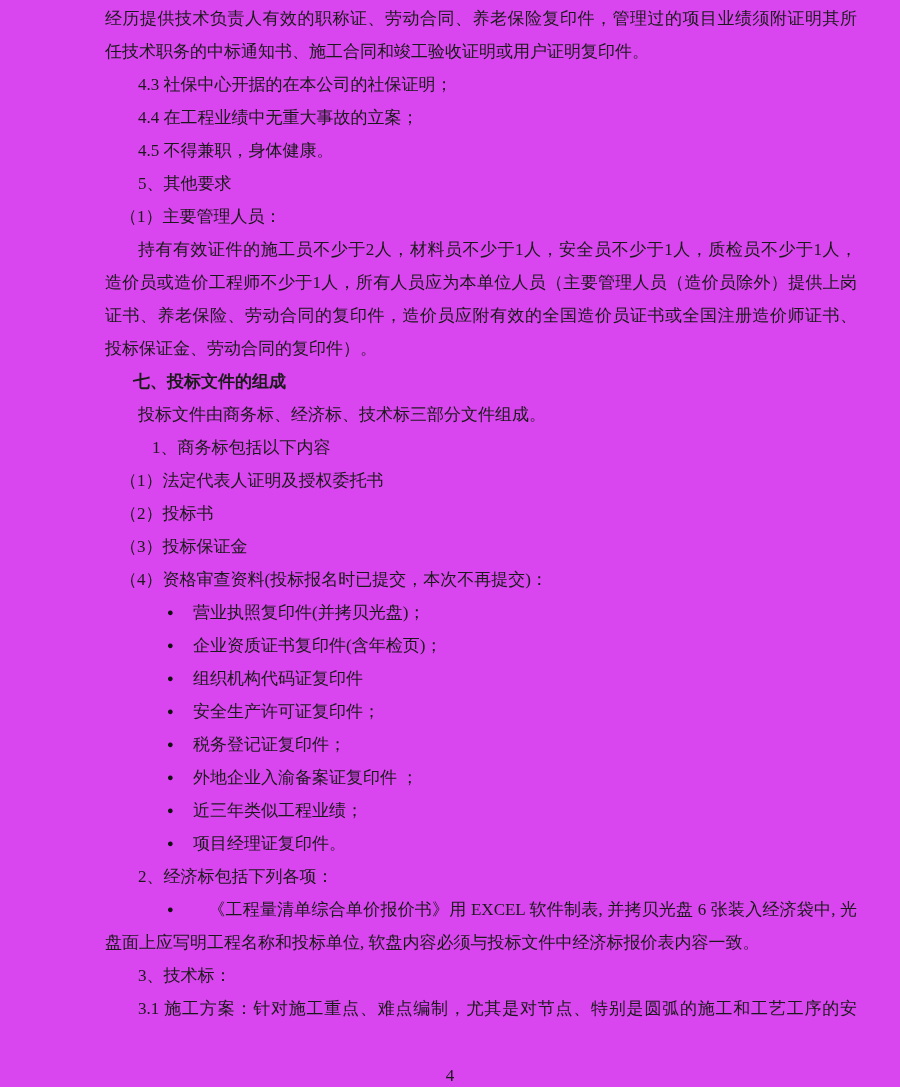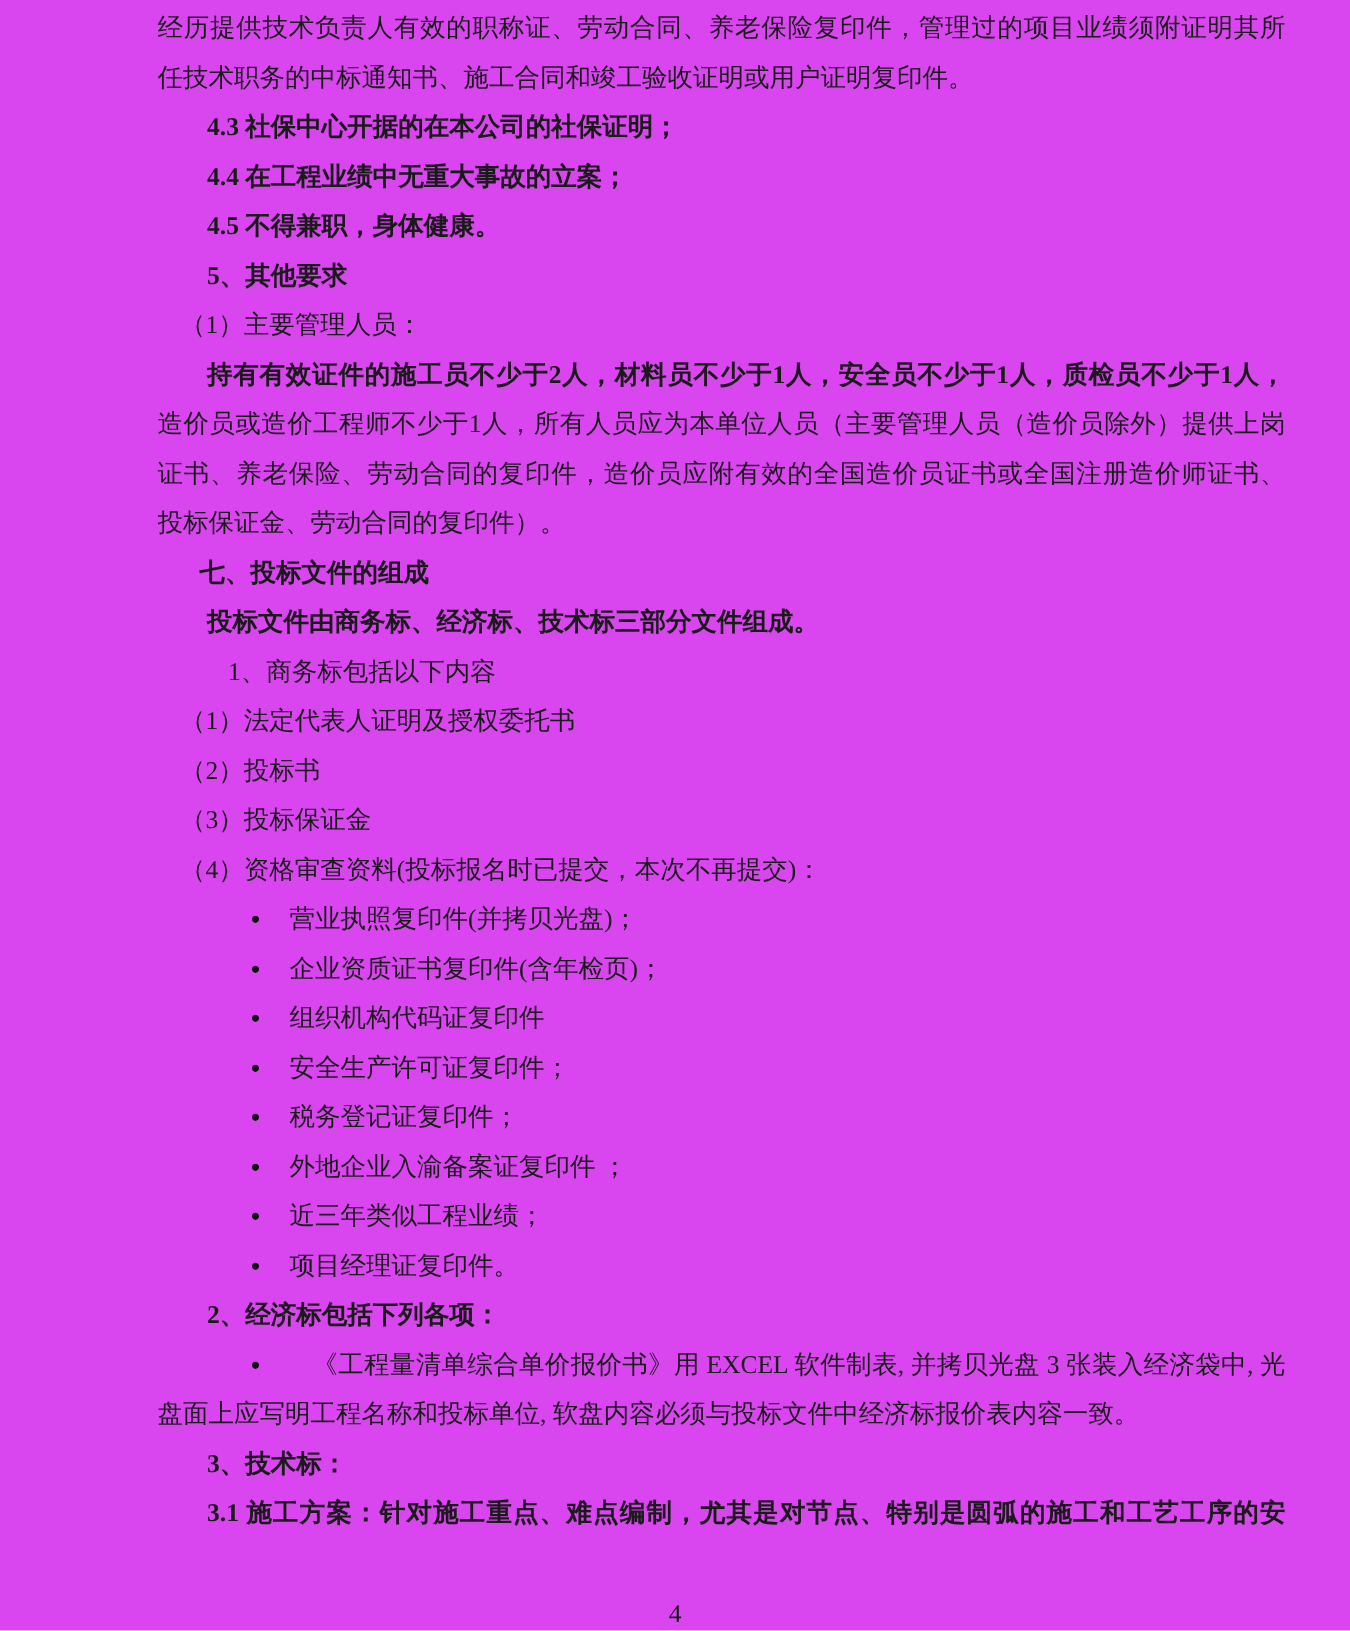--- a/index.html
+++ b/index.html
@@ -28,21 +28,21 @@
     height: 33px;
     overflow: hidden;
     white-space: nowrap;
   }
   .line.just {
     white-space: normal;
     text-align: justify;
     text-align-last: justify;
   }
   .s-flush      { padding-left: 0; }
-  .s-indent     { padding-left: 33px; font-weight: bold; }
+  .s-indent     { padding-left: 33px; }
   .s-indent-lg  { padding-left: 47px; }
   .s-paren      { padding-left: 15px; }
   .s-heading    { padding-left: 28px; font-weight: bold; }
   .s-bullet     { padding-left: 62px; }
   .s-bullet-wide{ padding-left: 62px; }
   .bullet-glyph {
     display: inline-block;
     width: 26px;
     font-size: 11px;
     vertical-align: 2px;
@@ -88,19 +88,19 @@
       <div class="line s-paren">（4）资格审查资料(投标报名时已提交，本次不再提交)：</div>
       <div class="line s-bullet"><span class="bullet-glyph">●</span><span>营业执照复印件(并拷贝光盘)；</span></div>
       <div class="line s-bullet"><span class="bullet-glyph">●</span><span>企业资质证书复印件(含年检页)；</span></div>
       <div class="line s-bullet"><span class="bullet-glyph">●</span><span>组织机构代码证复印件</span></div>
       <div class="line s-bullet"><span class="bullet-glyph">●</span><span>安全生产许可证复印件；</span></div>
       <div class="line s-bullet"><span class="bullet-glyph">●</span><span>税务登记证复印件；</span></div>
       <div class="line s-bullet"><span class="bullet-glyph">●</span><span>外地企业入渝备案证复印件 ；</span></div>
       <div class="line s-bullet"><span class="bullet-glyph">●</span><span>近三年类似工程业绩；</span></div>
       <div class="line s-bullet"><span class="bullet-glyph">●</span><span>项目经理证复印件。</span></div>
       <div class="line s-indent">2、经济标包括下列各项：</div>
-      <div class="line s-bullet-wide just"><span class="bullet-glyph">●</span><span>《工程量清单综合单价报价书》用 EXCEL 软件制表, 并拷贝光盘 3 张装入经济袋中, 光</span></div>
+      <div class="line s-bullet-wide just"><span class="bullet-glyph">●</span><span>《工程量清单综合单价报价书》用 EXCEL 软件制表, 并拷贝光盘 6 张装入经济袋中, 光</span></div>
       <div class="line s-flush">盘面上应写明工程名称和投标单位, 软盘内容必须与投标文件中经济标报价表内容一致。</div>
       <div class="line s-indent">3、技术标：</div>
       <div class="line s-indent just">3.1 施工方案：针对施工重点、难点编制，尤其是对节点、特别是圆弧的施工和工艺工序的安</div>
     </div>
   <div class="pagenum">4</div>
 </div>
 
 </body></html>

